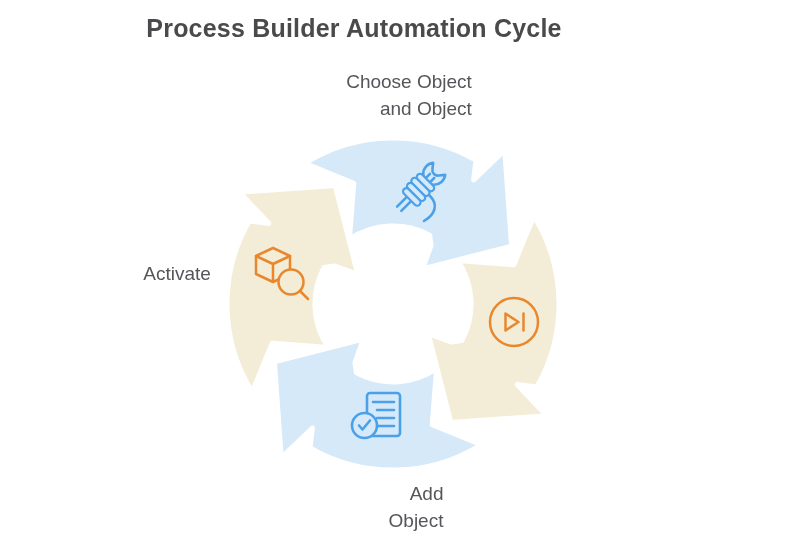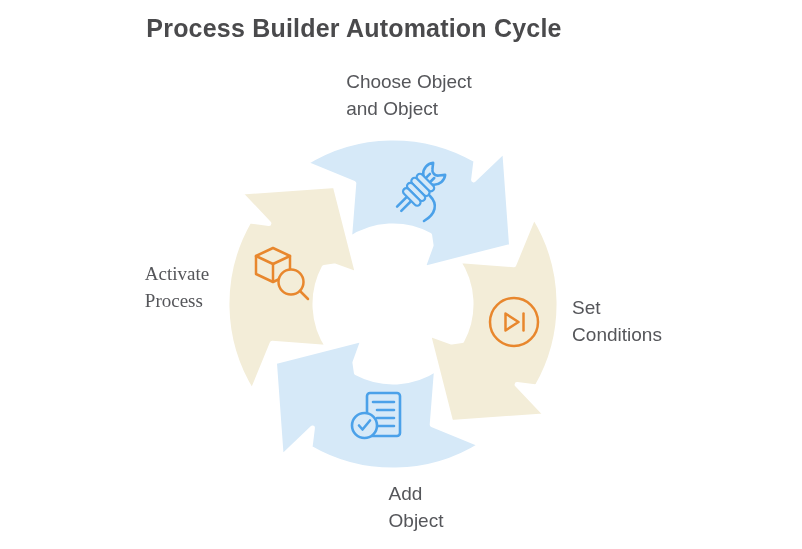--- a/index.html
+++ b/index.html
@@ -52,30 +52,30 @@
   .fist-capsule {
     stroke: var(--icon_blue, #4ba1e9);
     fill: var(--arrow_blue_fill, #d6e9f8);
     stroke-width: 2.2;
   }
   .mask-blue { fill: var(--arrow_blue_fill, #d6e9f8); }
   .mask-tan  { fill: var(--arrow_tan_fill, #f3edd8); }
   .step-label {
     position: absolute;
     transform: translateX(-50%);
-    text-align: left;
+    text-align: right;
     font-size: 19px;
     line-height: 27px;
     color: var(--label_color, #55565a);
     white-space: nowrap;
   }
   .label-top    { left: 409px; top: 68px; }
   .label-right  { left: 617px; top: 294px; }
   .label-bottom { left: 416px; top: 480px; }
-  .label-left   { left: 177px; top: 260px; font-family: Liberation Serif, serif; }
+  .label-left   { left: 177px; top: 260px; }
 </style>
 </head>
 <body>
 
 <div class="stage">
 
   <div class="title">Process Builder Automation Cycle</div>
 
   <svg class="cycle-svg" width="802" height="549" viewBox="0 0 802 549">
     <defs>
@@ -130,28 +130,23 @@
       <circle class="stroke-orange mask-tan" cx="10" cy="11" r="12.5"></circle>
       <path class="stroke-orange" d="M 19 20 L 27 28"></path>
     </g>
   </svg>
 
   <div class="step-label label-top">
     <div>Choose Object</div>
     <div>and Object</div>
   </div>
 
-  <div class="step-label label-right">
-    <div>Set</div>
-    <div>Conditions</div>
-  </div>
 
   <div class="step-label label-bottom">
     <div>Add</div>
     <div>Object</div>
   </div>
 
   <div class="step-label label-left">
     <div>Activate</div>
-    <div>Process</div>
   </div>
 
 </div>
 
 </body></html>

